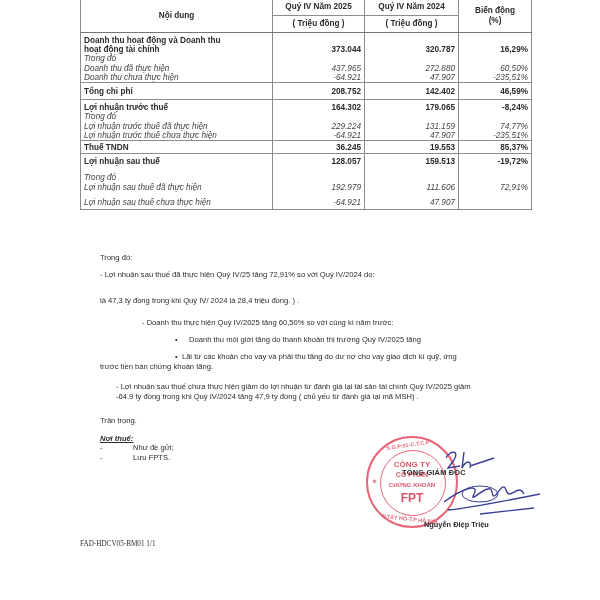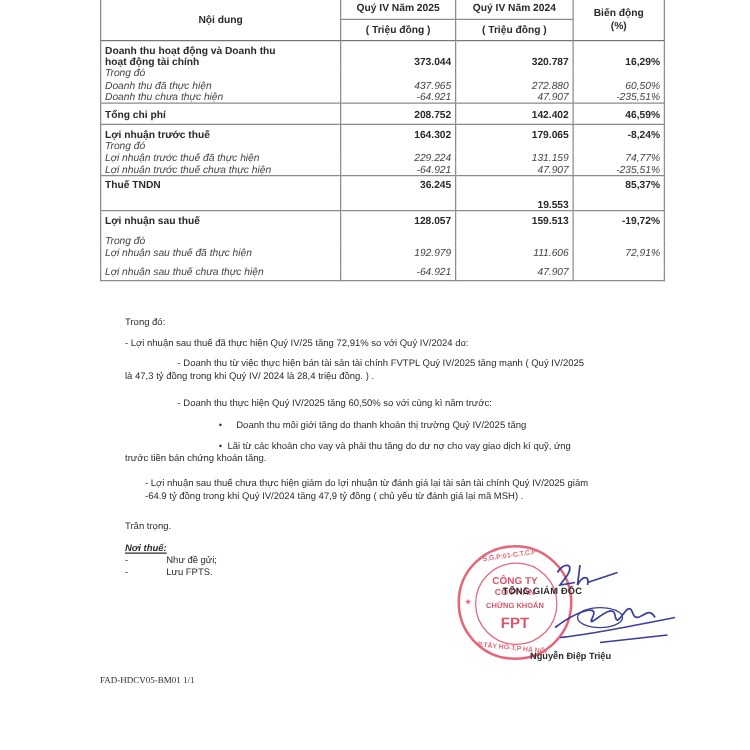--- a/index.html
+++ b/index.html
@@ -139,21 +139,21 @@
     <tr class="sep">
       <td class="i">Lợi nhuận trước thuế chưa thực hiện</td>
       <td class="num i">-64.921</td>
       <td class="num i">47.907</td>
       <td class="num i">-235,51%</td>
     </tr>
 
     <tr class="sep">
       <td class="b" style="padding-top:2px;padding-bottom:1px;">Thuế TNDN</td>
       <td class="num b" style="padding-top:2px;">36.245</td>
-      <td class="num b" style="padding-top:18px;">19.553</td>
+      <td class="num b" style="padding-top:2px;">19.553</td>
       <td class="num b" style="padding-top:2px;">85,37%</td>
     </tr>
 
     <tr class="grp-top">
       <td class="b" style="padding-bottom:7px;">Lợi nhuận sau thuế</td>
       <td class="num b">128.057</td>
       <td class="num b">159.513</td>
       <td class="num b">-19,72%</td>
     </tr>
     <tr>
@@ -173,21 +173,21 @@
       <td class="num i">-64.921</td>
       <td class="num i">47.907</td>
       <td class="num i"></td>
     </tr>
   </tbody>
     </table>
 
   <div class="txt" style="left:80px; top:253px;">Trong đó:</div>
   <div class="txt" style="left:80px; top:270px;">- Lợi nhuận sau thuế đã thực hiện Quý IV/25 tăng 72,91% so với Quý IV/2024 do:</div>
   <div class="txt" style="left:80px; top:286px; width:460px;">
-    <span style="padding-left:42px;">- Doanh thu từ việc thực hiện bán tài sản tài chính FVTPL Quý IV/2025 tăng mạnh ( Quý IV/2025</span><br>
+    <br>
     <span>là 47,3 tỷ đồng trong khi Quý IV/ 2024 là 28,4 triệu đồng. ) .</span>
   </div>
   <div class="txt" style="left:122px; top:318px;">- Doanh thu thực hiện Quý IV/2025 tăng 60,50% so với cùng kì năm trước:</div>
   <div class="txt bullet" style="left:155px; top:335px;">Doanh thu môi giới tăng do thanh khoản thị trường Quý IV/2025 tăng</div>
   <div class="txt" style="left:80px; top:352px; width:460px;">
     <span style="padding-left:75px;"><span>•</span>&nbsp;&nbsp;<span>Lãi từ các khoản cho vay và phải thu tăng do dư nợ cho vay giao dịch kí quỹ, ứng</span></span><br>
     <span>trước tiền bán chứng khoán tăng.</span>
   </div>
   <div class="txt" style="left:96px; top:382px; width:460px;">
     <span>- Lợi nhuận sau thuế chưa thực hiện giảm do lợi nhuận từ đánh giá lại tài sản tài chính Quý IV/2025 giảm</span><br>

